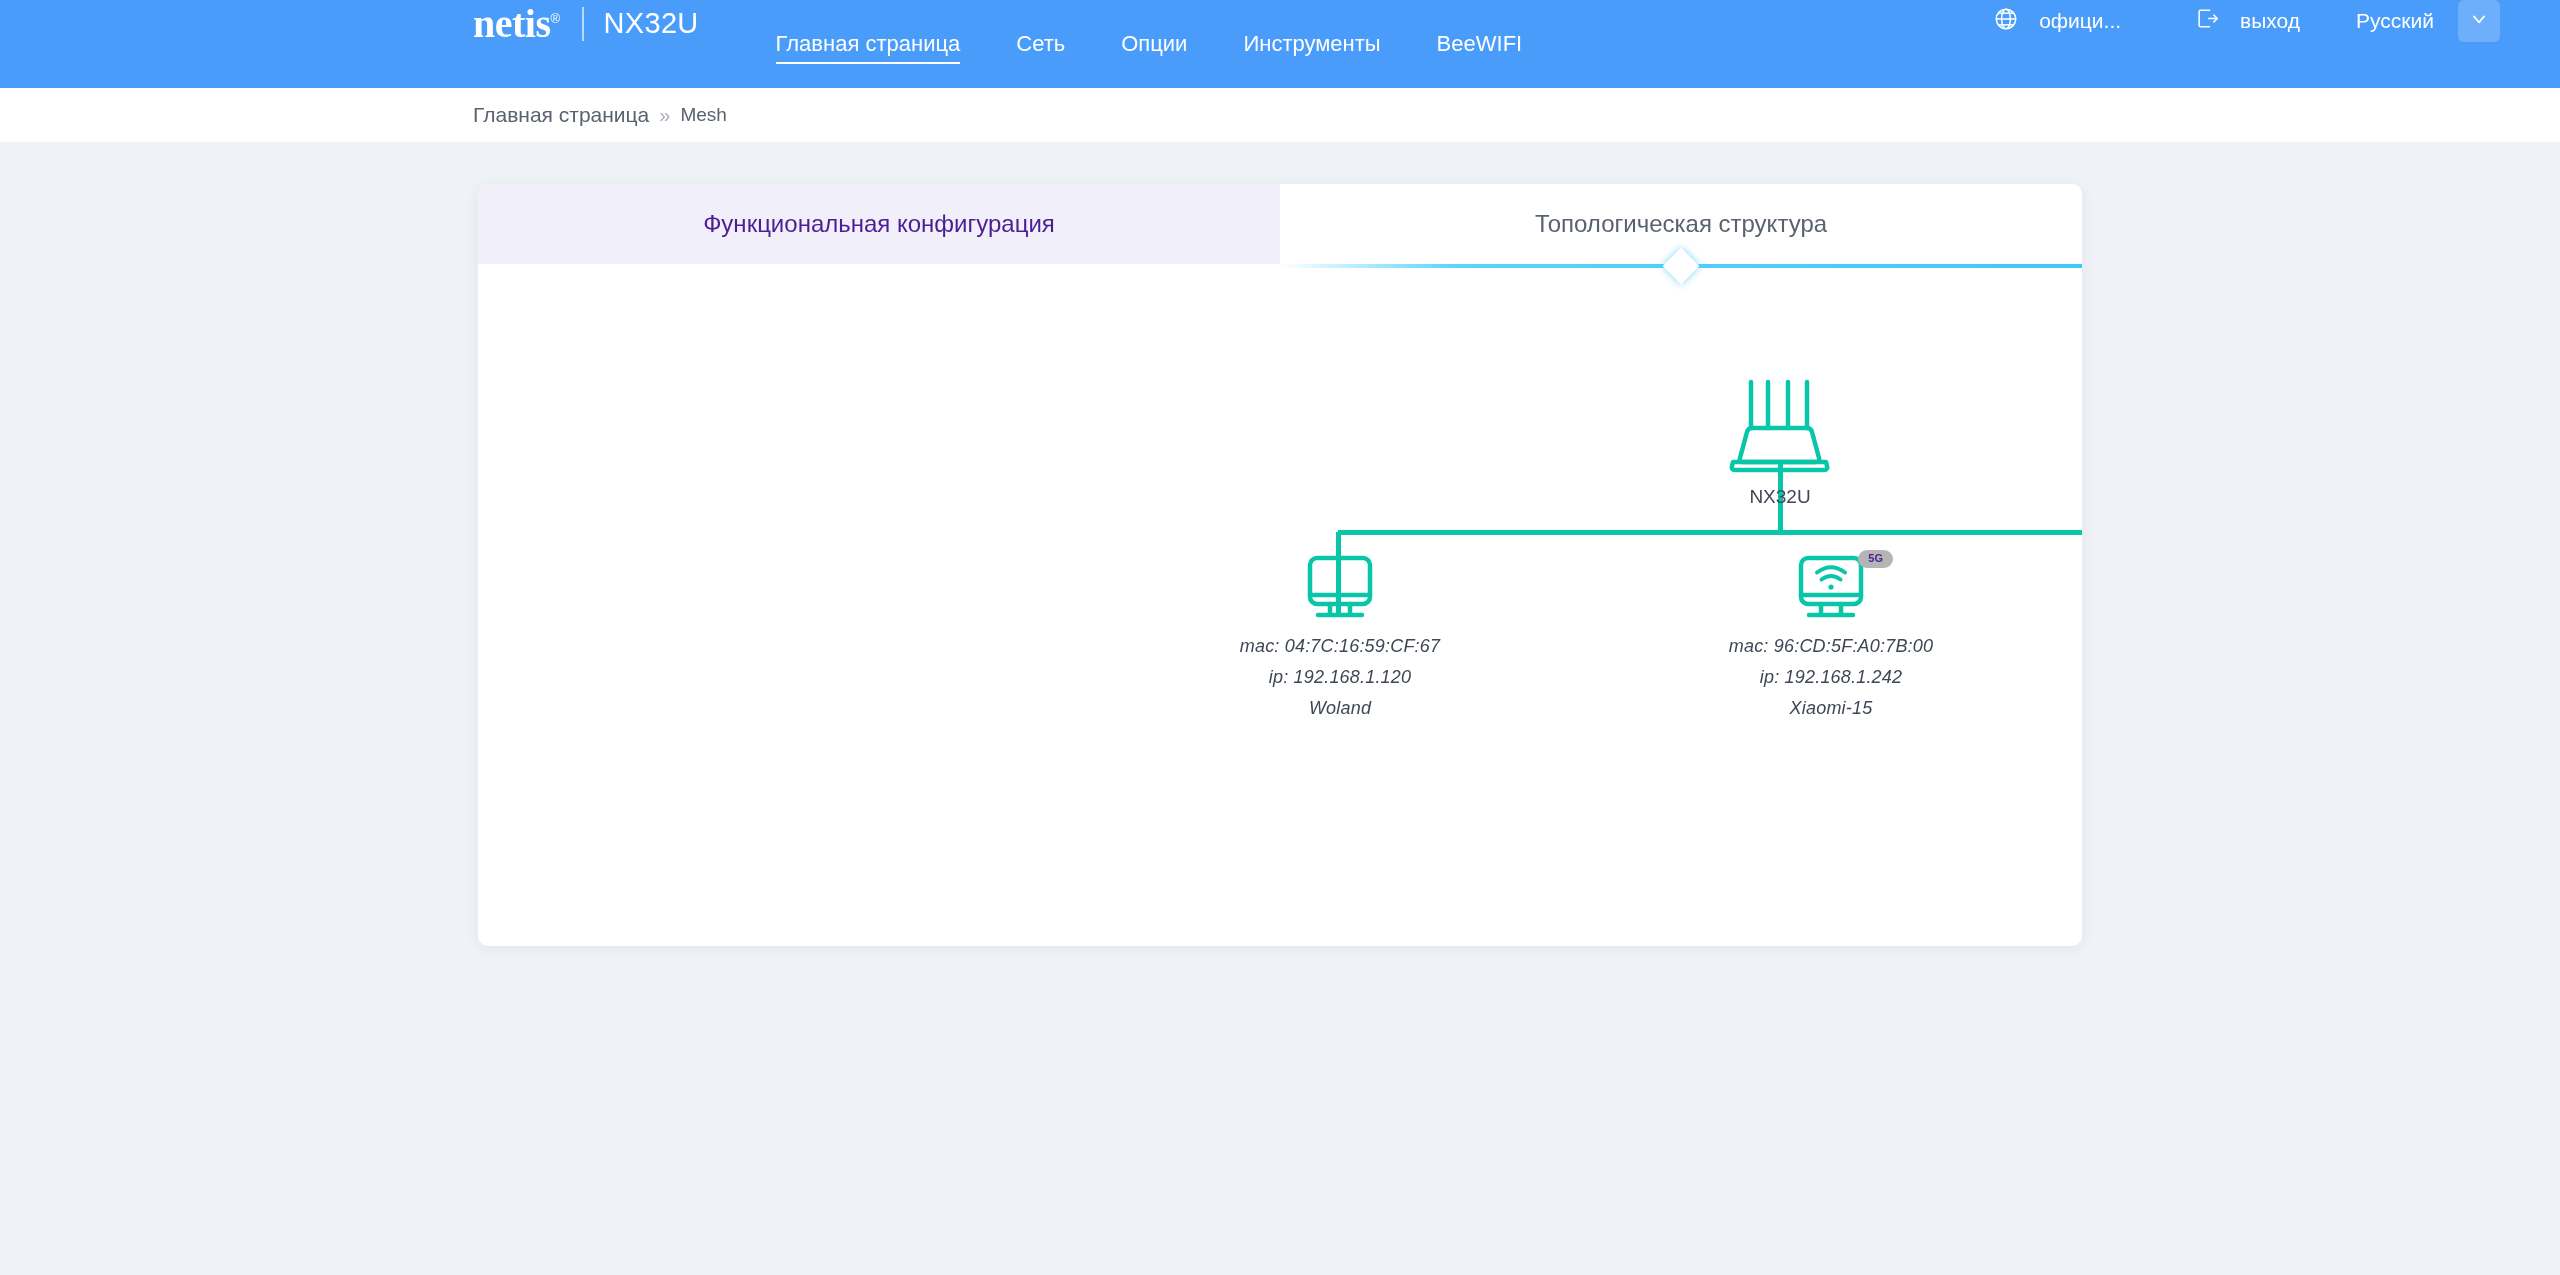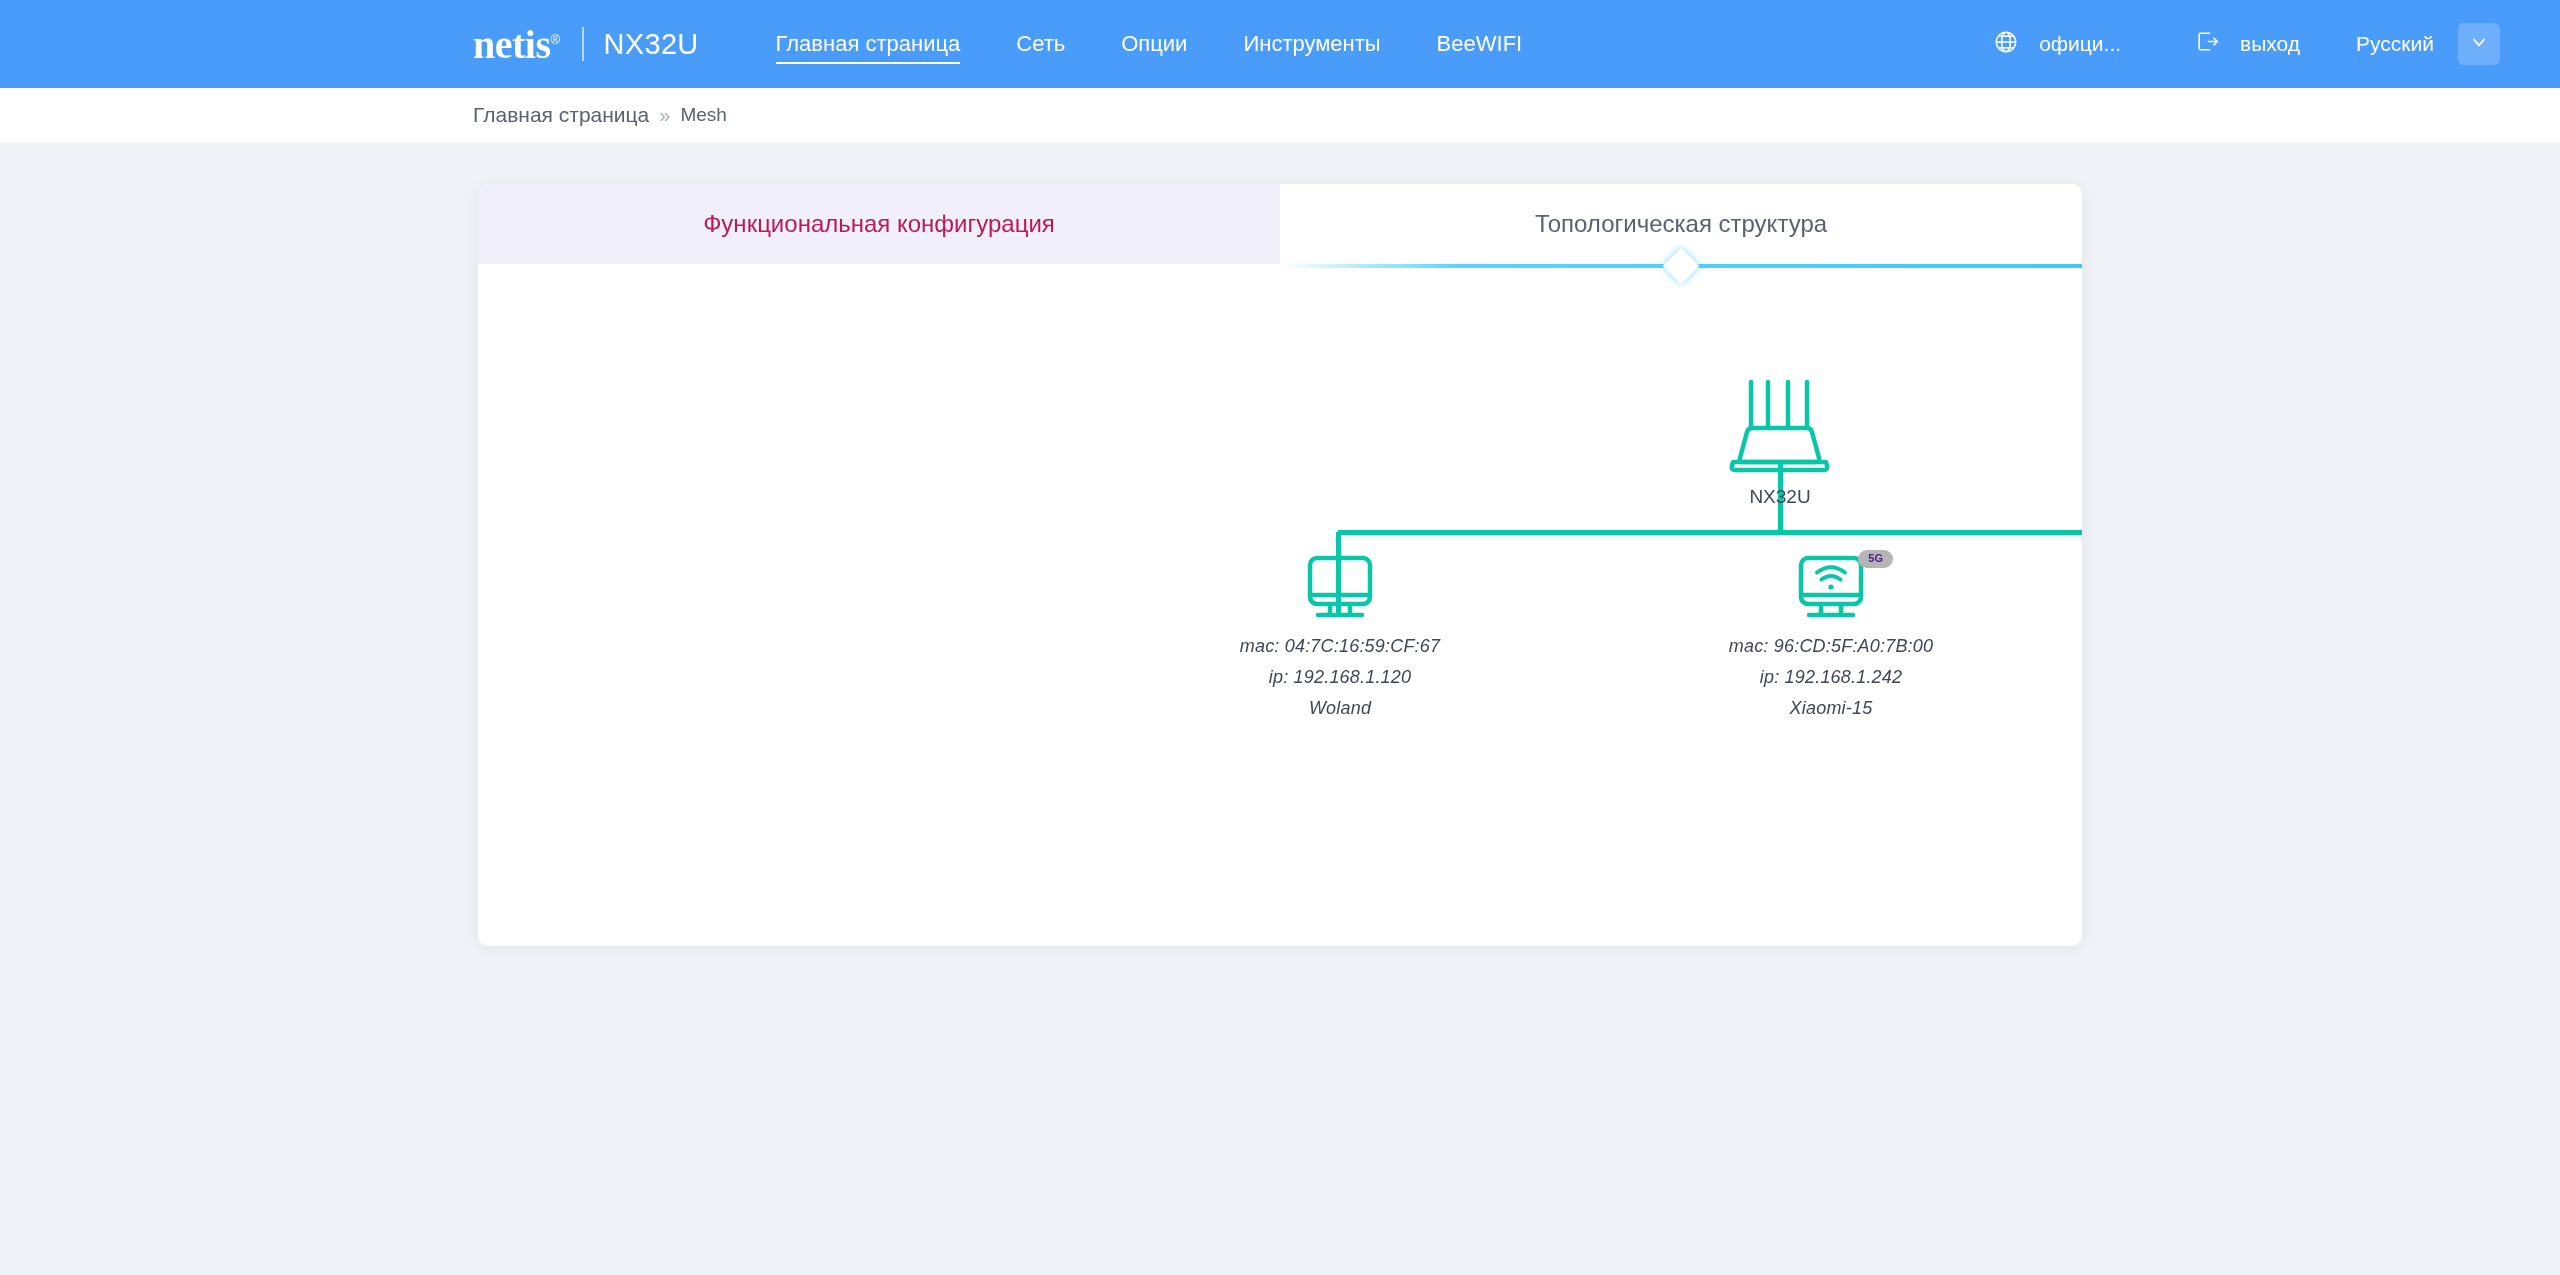--- a/index.html
+++ b/index.html
@@ -8,21 +8,21 @@
     background: #eff2f6;
     font-family: "Liberation Sans", sans-serif;
     overflow: hidden;
   }
 
   
   .topbar {
     position: absolute; left: 0; top: 0;
     width: 2560px; height: 88px;
     background: #4a9cfb;
-    display: flex; align-items: center;
+    display: flex; align-items: flex-start;
   }
   .brand { display: flex; align-items: center; margin-left: 473px; }
   .brand-logo {
     color: #ffffff;
     font-family: "Liberation Serif", serif;
     font-weight: bold;
     font-size: 40px;
     letter-spacing: -0.5px;
     position: relative;
   }
@@ -89,21 +89,21 @@
     background: #ffffff;
     border-radius: 10px;
     box-shadow: 0 2px 14px rgba(40,60,90,0.07);
     overflow: hidden;
   }
   .tabs { display: flex; height: 80px; width: 100%; }
   .tab {
     flex: 1 1 0; display: flex; align-items: center; justify-content: center;
     font-size: 24px; cursor: pointer; position: relative;
   }
-  .tab.inactive { background: #f1f0fa; color: #be185d; }
+  .tab.inactive { background: #f1f0fa; color: #4c1d95; }
   .tab.active { background: #ffffff; color: #5a6270; }
 
   .tabline {
     position: absolute; left: 802px; top: 80px;
     width: 802px; height: 4px;
     background: linear-gradient(to right, rgba(93,214,255,0) 0%, #5ad4fb 22%, #3fc9f7 100%);
   }
   .tabline::after {
     content: ""; position: absolute;
     left: 50%; top: 50%;

